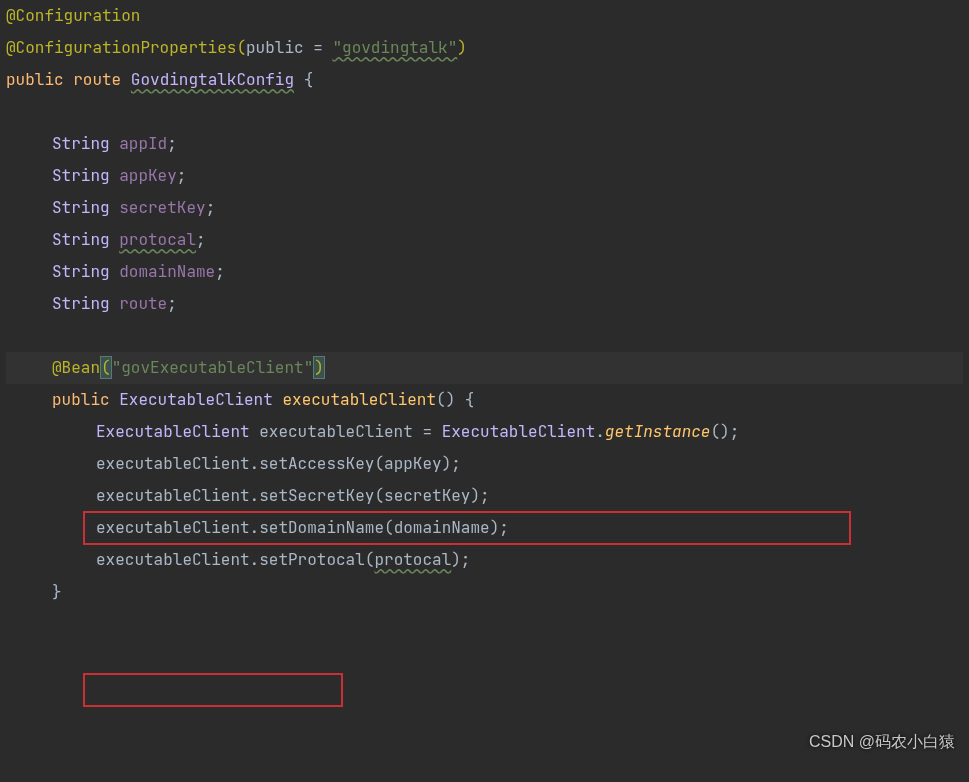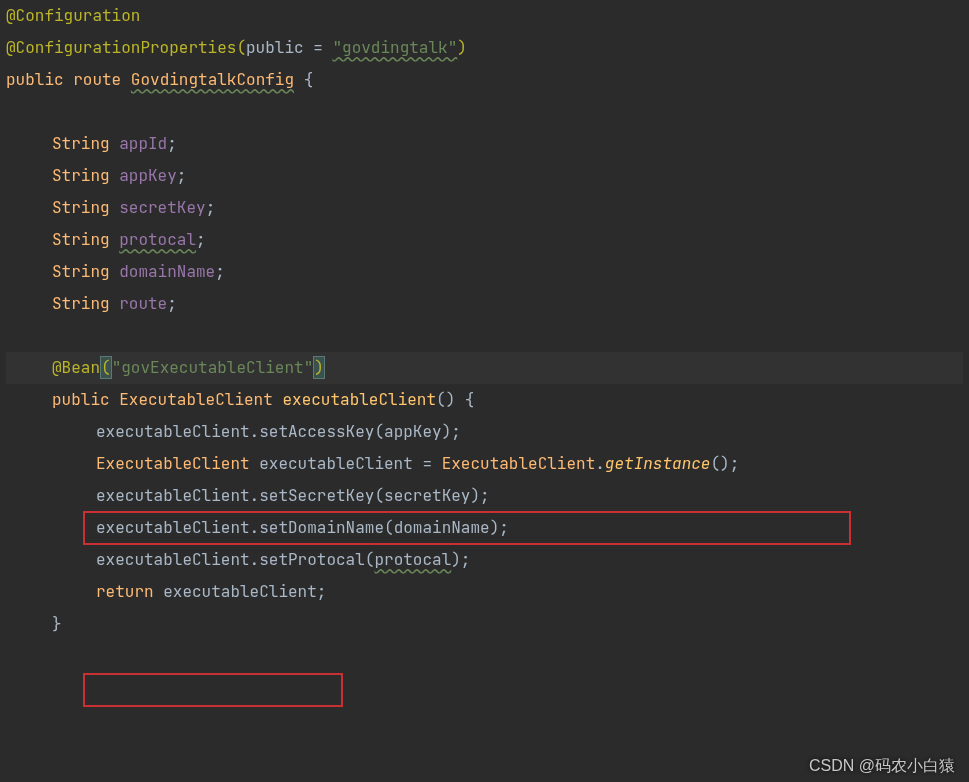--- a/index.html
+++ b/index.html
@@ -13,39 +13,39 @@
     overflow:hidden;
     position:relative;
   }
   .editor{padding:0 6px 0 6px}
   .line{white-space:pre}
   .indent1{padding-left:46px}
   .indent2{padding-left:90px}
   .annotation,.at{color:#bbb529}
   .keyword{color:#fdba74}
   .string{color:#6a8759}
-  .classname{color:#fdba74}
+  .classname{color:#c4b5fd}
   .field{color:#9876aa}
   .method{color:#ffc66d}
   .param{color:#a9b7c6}
   .methoditalic{color:#ffc66d;font-style:italic}
   .typo{text-decoration:underline wavy #6a8759;text-underline-offset:3px}
   .highlight-line{
     background:#323232;
   }
   .paren-match{background:#3b514d;border:1px solid #5b7a76}
   .redbox{
     position:absolute;
     border:2px solid #c83034;
     box-sizing:border-box;
   }
   .watermark{
     position:absolute;
     right:14px;
-    bottom:0;
+    bottom:24px;
     color:#d8d8d8;
     font-family:"Microsoft YaHei",Arial,sans-serif;
     font-size:16px;
     opacity:0.9;
     text-shadow:0 0 4px #000;
   }
 </style>
 </head>
 <body>
 
@@ -72,32 +72,31 @@
 
 
 <div class="line indent1"><span class="classname">String</span> <span class="field">route</span><span>;</span></div>
 
 <div class="line">&nbsp;</div>
 
 <div class="line indent1 highlight-line"><span class="annotation">@Bean</span><span class="annotation paren-match">(</span><span class="string">"govExecutableClient"</span><span class="annotation paren-match">)</span></div>
 
 <div class="line indent1"><span class="keyword">public</span> <span class="classname">ExecutableClient</span> <span class="method">executableClient</span><span>() {</span></div>
 
+<div class="line indent2"><span class="classname">ExecutableClient</span> <span>executableClient</span><span> = </span><span class="classname">ExecutableClient</span><span>.</span><span class="methoditalic">getInstance</span><span>();</span></div>
+
 <div class="line indent2"><span>executableClient</span><span>.</span><span>setAccessKey</span>(<span>appKey</span>)<span>;</span></div>
-
-<div class="line indent2"><span class="classname">ExecutableClient</span> <span>executableClient</span><span> = </span><span class="classname">ExecutableClient</span><span>.</span><span class="methoditalic">getInstance</span><span>();</span></div>
 
 <div class="line indent2"><span>executableClient</span><span>.</span><span>setSecretKey</span>(<span>secretKey</span>)<span>;</span></div>
 
 <div class="line indent2"><span>executableClient</span><span>.</span><span>setDomainName</span>(<span>domainName</span>)<span>;</span></div>
 
 <div class="line indent2"><span>executableClient</span><span>.</span><span>setProtocal</span>(<span class="typo">protocal</span>)<span>;</span></div>
 
 
-<div class="line indent2"><span class="keyword">return</span> <span>executableClient</span><span>;</span></div>
 
 <div class="line indent1"><span>}</span></div>
 
 </div>
 
 <div class="redbox" style="left:83px;top:511px;width:768px;height:34px"></div>
 <div class="redbox" style="left:83px;top:673px;width:260px;height:34px"></div>
 
 <div class="watermark">CSDN @码农小白猿</div>
 

